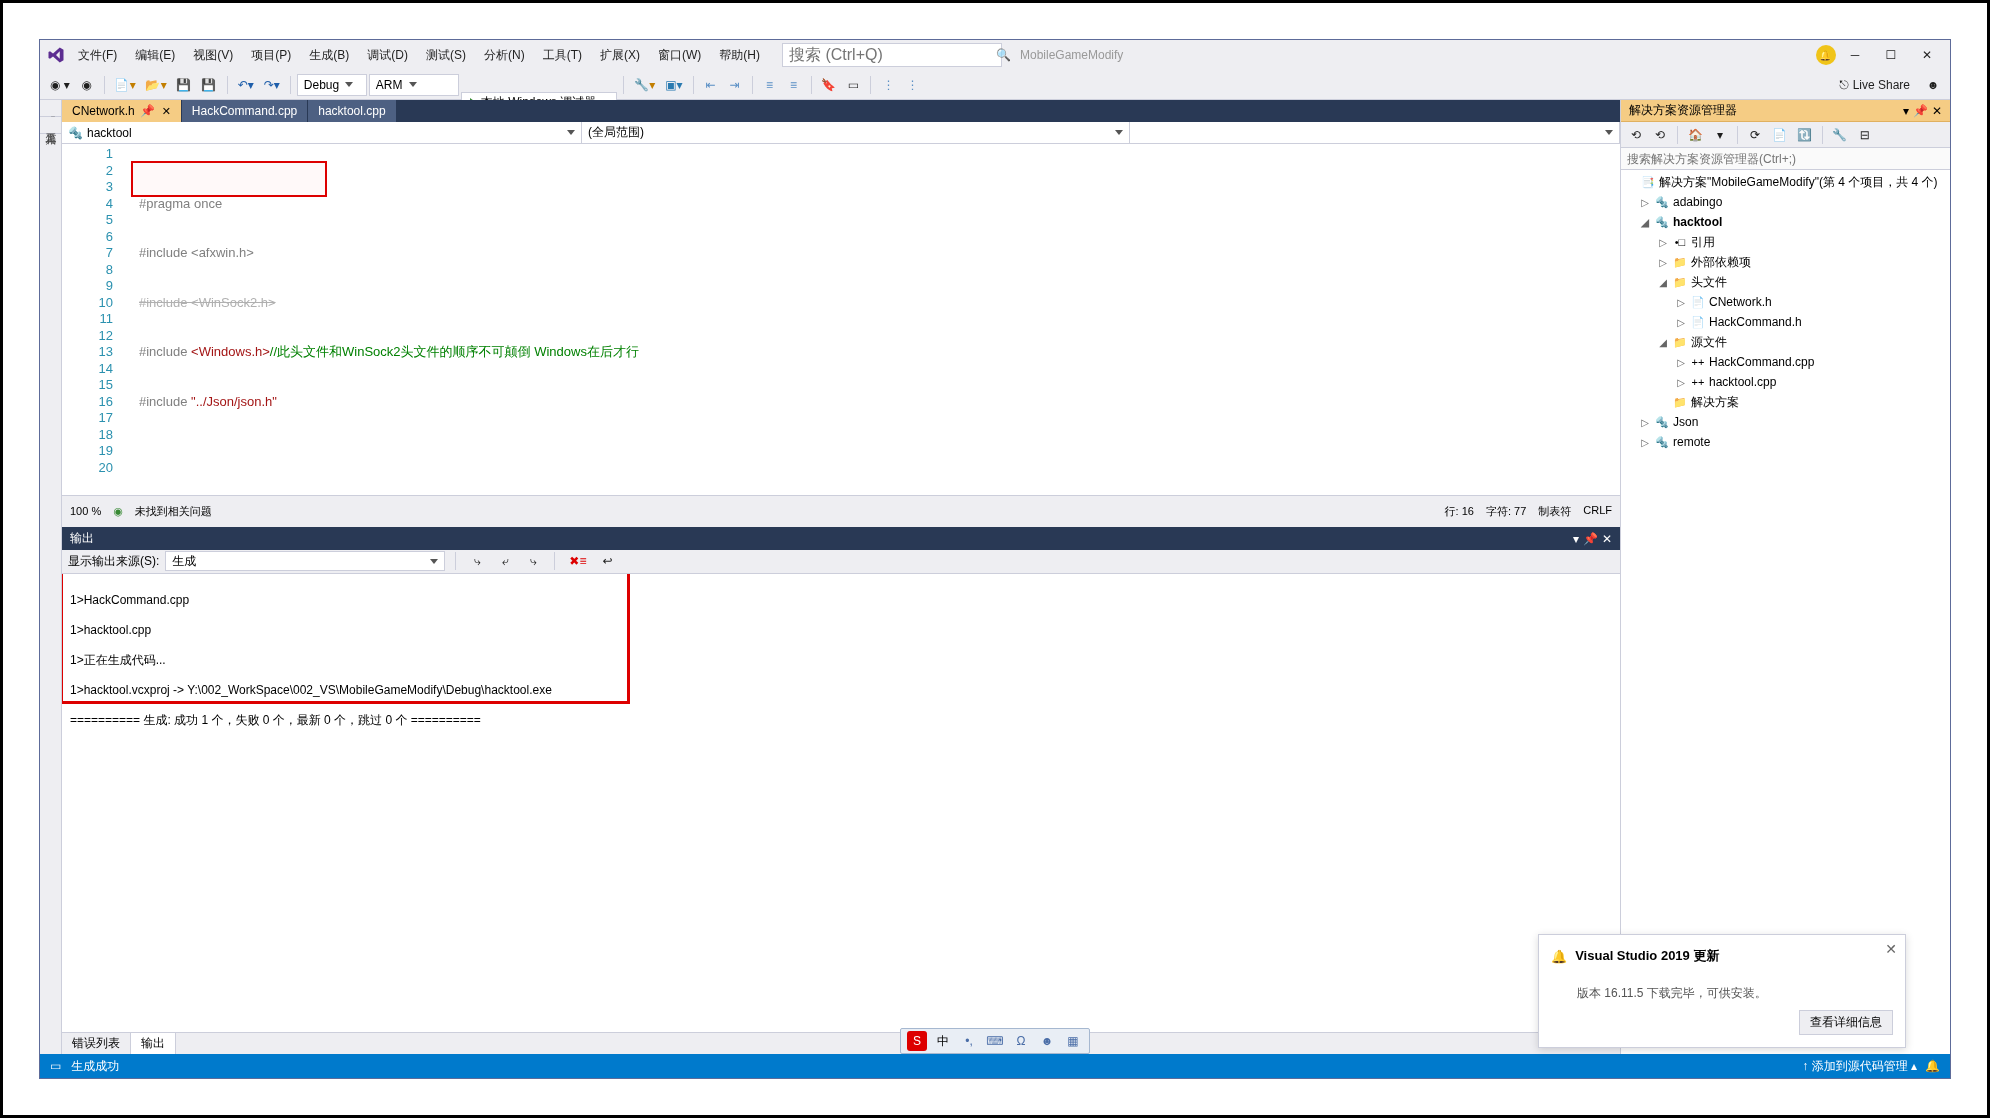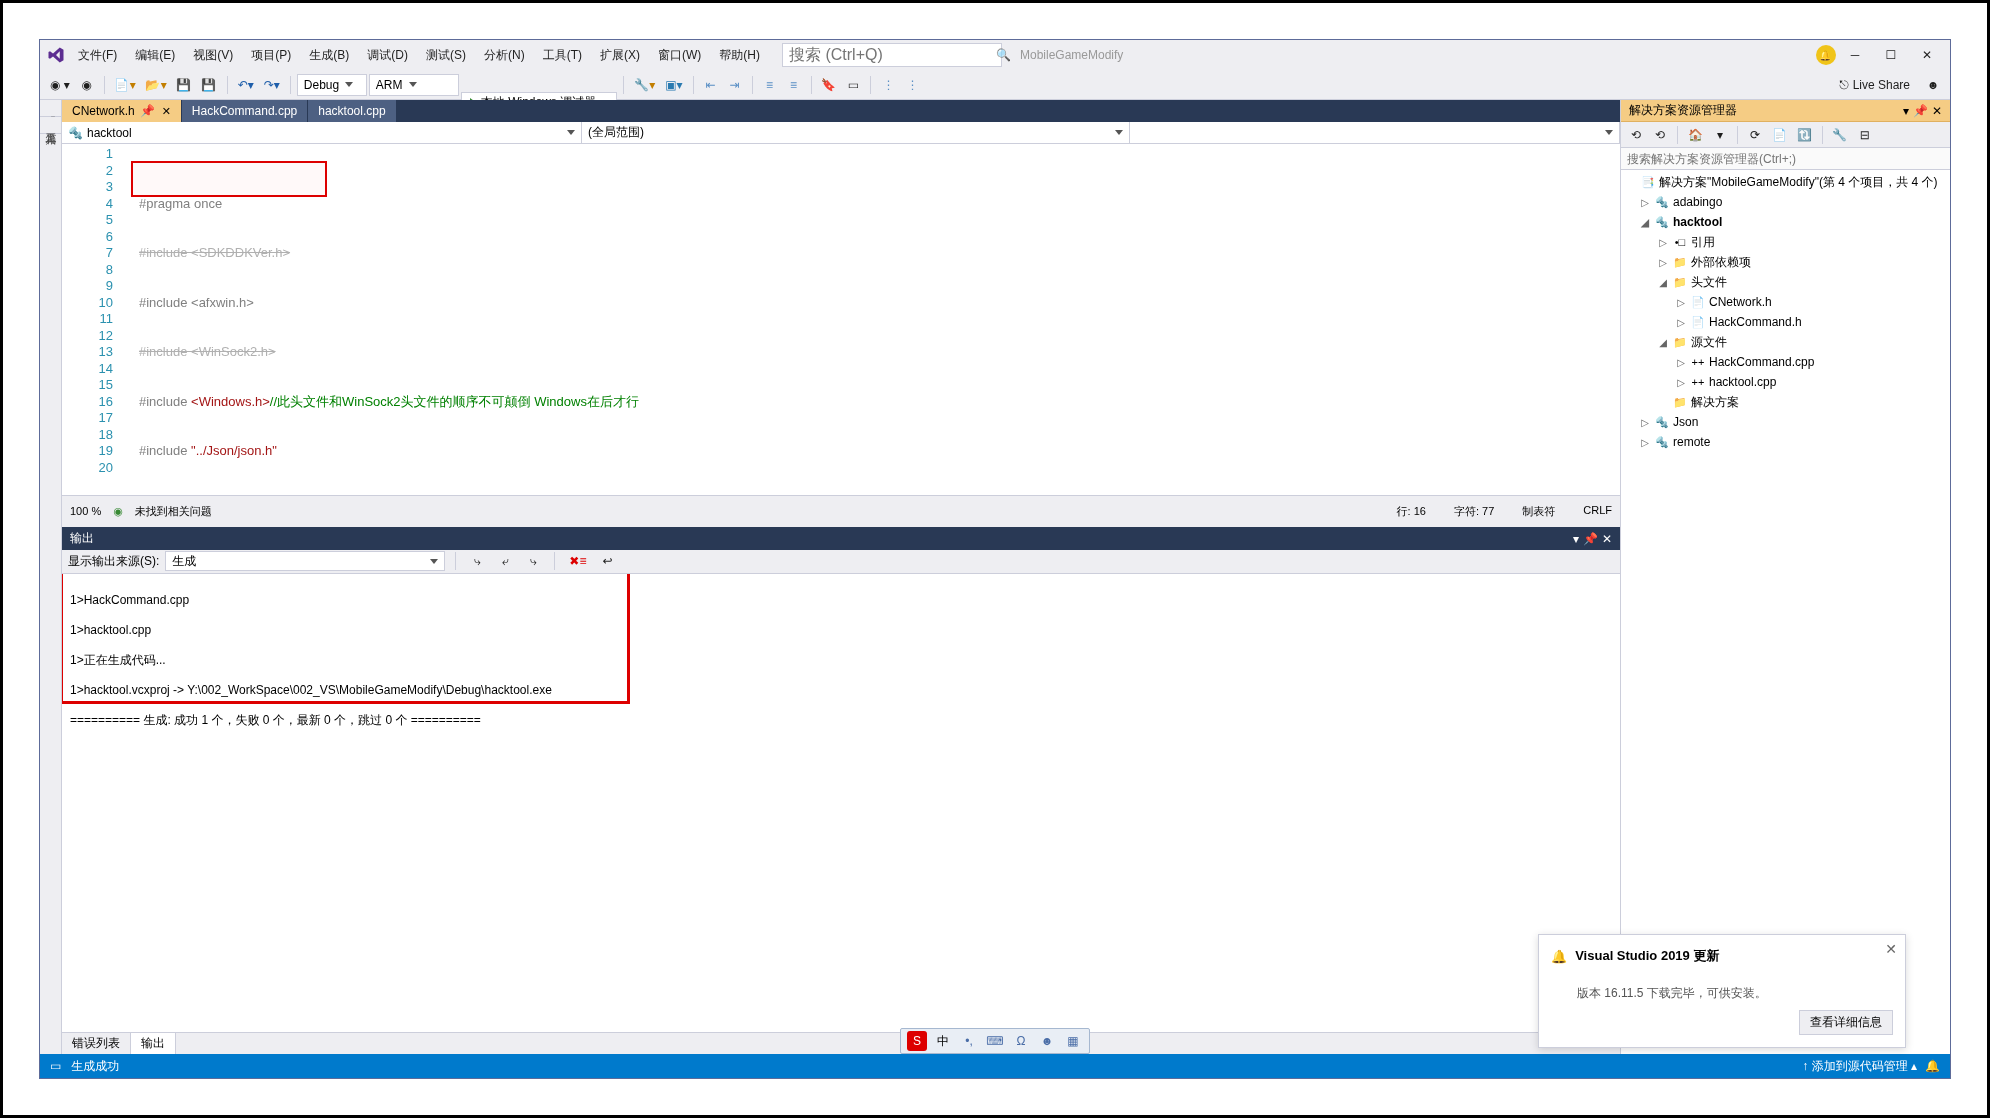--- a/index.html
+++ b/index.html
@@ -49,21 +49,21 @@
 .editor-wrap { flex: 1; display: flex; background: #fff; overflow: hidden; position: relative; }
 .gutter { width: 65px; background: #fff; color: #2b91af; font-family: Consolas, monospace; font-size: 13px; text-align: right; padding-right: 14px; padding-top: 2px; line-height: 16.5px; }
 .code-area { flex: 1; font-family: Consolas, monospace; font-size: 13px; line-height: 16.5px; padding-top: 2px; position: relative; white-space: pre; overflow: hidden; }
 .code-line { height: 16.5px; padding-left: 12px; }
 .hl-box { border: 2px solid #d00; background: rgba(255,235,235,0.3); position: absolute; }
 .pp { color: #808080; }
 .str { color: #a31515; }
 .cmt { color: #008000; }
 
 .editor-status { height: 32px; background: #eeeef2; border-top: 1px solid #cccedb; display: flex; align-items: center; padding: 0 8px; font-size: 11px; gap: 12px; }
-.editor-status .right { margin-left: auto; display: flex; gap: 28px; }
+.editor-status .right { margin-left: auto; display: flex; gap: 12px; }
 
 .output-panel { background: #eeeef2; display: flex; flex-direction: column; border-top: 1px solid #293955; }
 .output-header { height: 22px; background: #293955; color: #fff; display: flex; align-items: center; padding: 0 8px; font-size: 12px; }
 .output-header .pin { margin-left: auto; display: flex; gap: 4px; }
 .output-toolbar { height: 24px; background: #eeeef2; border-bottom: 1px solid #cccedb; display: flex; align-items: center; padding: 0 6px; gap: 6px; font-size: 12px; }
 .output-drop { border: 1px solid #cccedb; background: #fff; height: 20px; padding: 0 6px; width: 280px; display: flex; align-items: center; }
 .output-body { flex: 1; background: #fff; font-family: "NSimSun", Consolas, monospace; font-size: 12px; padding: 4px 8px; position: relative; white-space: pre; line-height: 15px; overflow: auto; }
 .output-hl { border: 3px solid #d00; position: absolute; pointer-events: none; }
 .bottom-tabs { height: 22px; background: #eeeef2; display: flex; border-top: 1px solid #cccedb; }
 .btab { padding: 0 10px; display: flex; align-items: center; font-size: 12px; background: #eeeef2; border-right: 1px solid #cccedb; cursor: pointer; }
@@ -232,21 +232,20 @@
               <div>15</div>
               <div>16</div>
               <div>17</div>
               <div>18</div>
               <div>19</div>
               <div>20</div>
       </div>
       <div class="code-area">
         <div class="hl-box" style="left:4px;top:17px;width:196px;height:36px"></div>
         <div class="code-line"><span class="pp">#pragma once</span></div>
-        <div class="code-line"><span class="pp" style="text-decoration:line-through;color:#b0b0b0">#include &lt;SDKDDKVer.h&gt;</span></div>
         <div class="code-line"><span class="pp">#include &lt;afxwin.h&gt;</span></div>
         <div class="code-line"><span class="pp" style="text-decoration:line-through;color:#b0b0b0">#include &lt;WinSock2.h&gt;</span></div>
         <div class="code-line"><span class="pp">#include </span><span class="str">&lt;Windows.h&gt;</span><span class="cmt">//此头文件和WinSock2头文件的顺序不可颠倒 Windows在后才行</span></div>
         <div class="code-line"><span class="pp">#include </span><span class="str">"../Json/json.h"</span></div>
         
         
         
         
         
         

